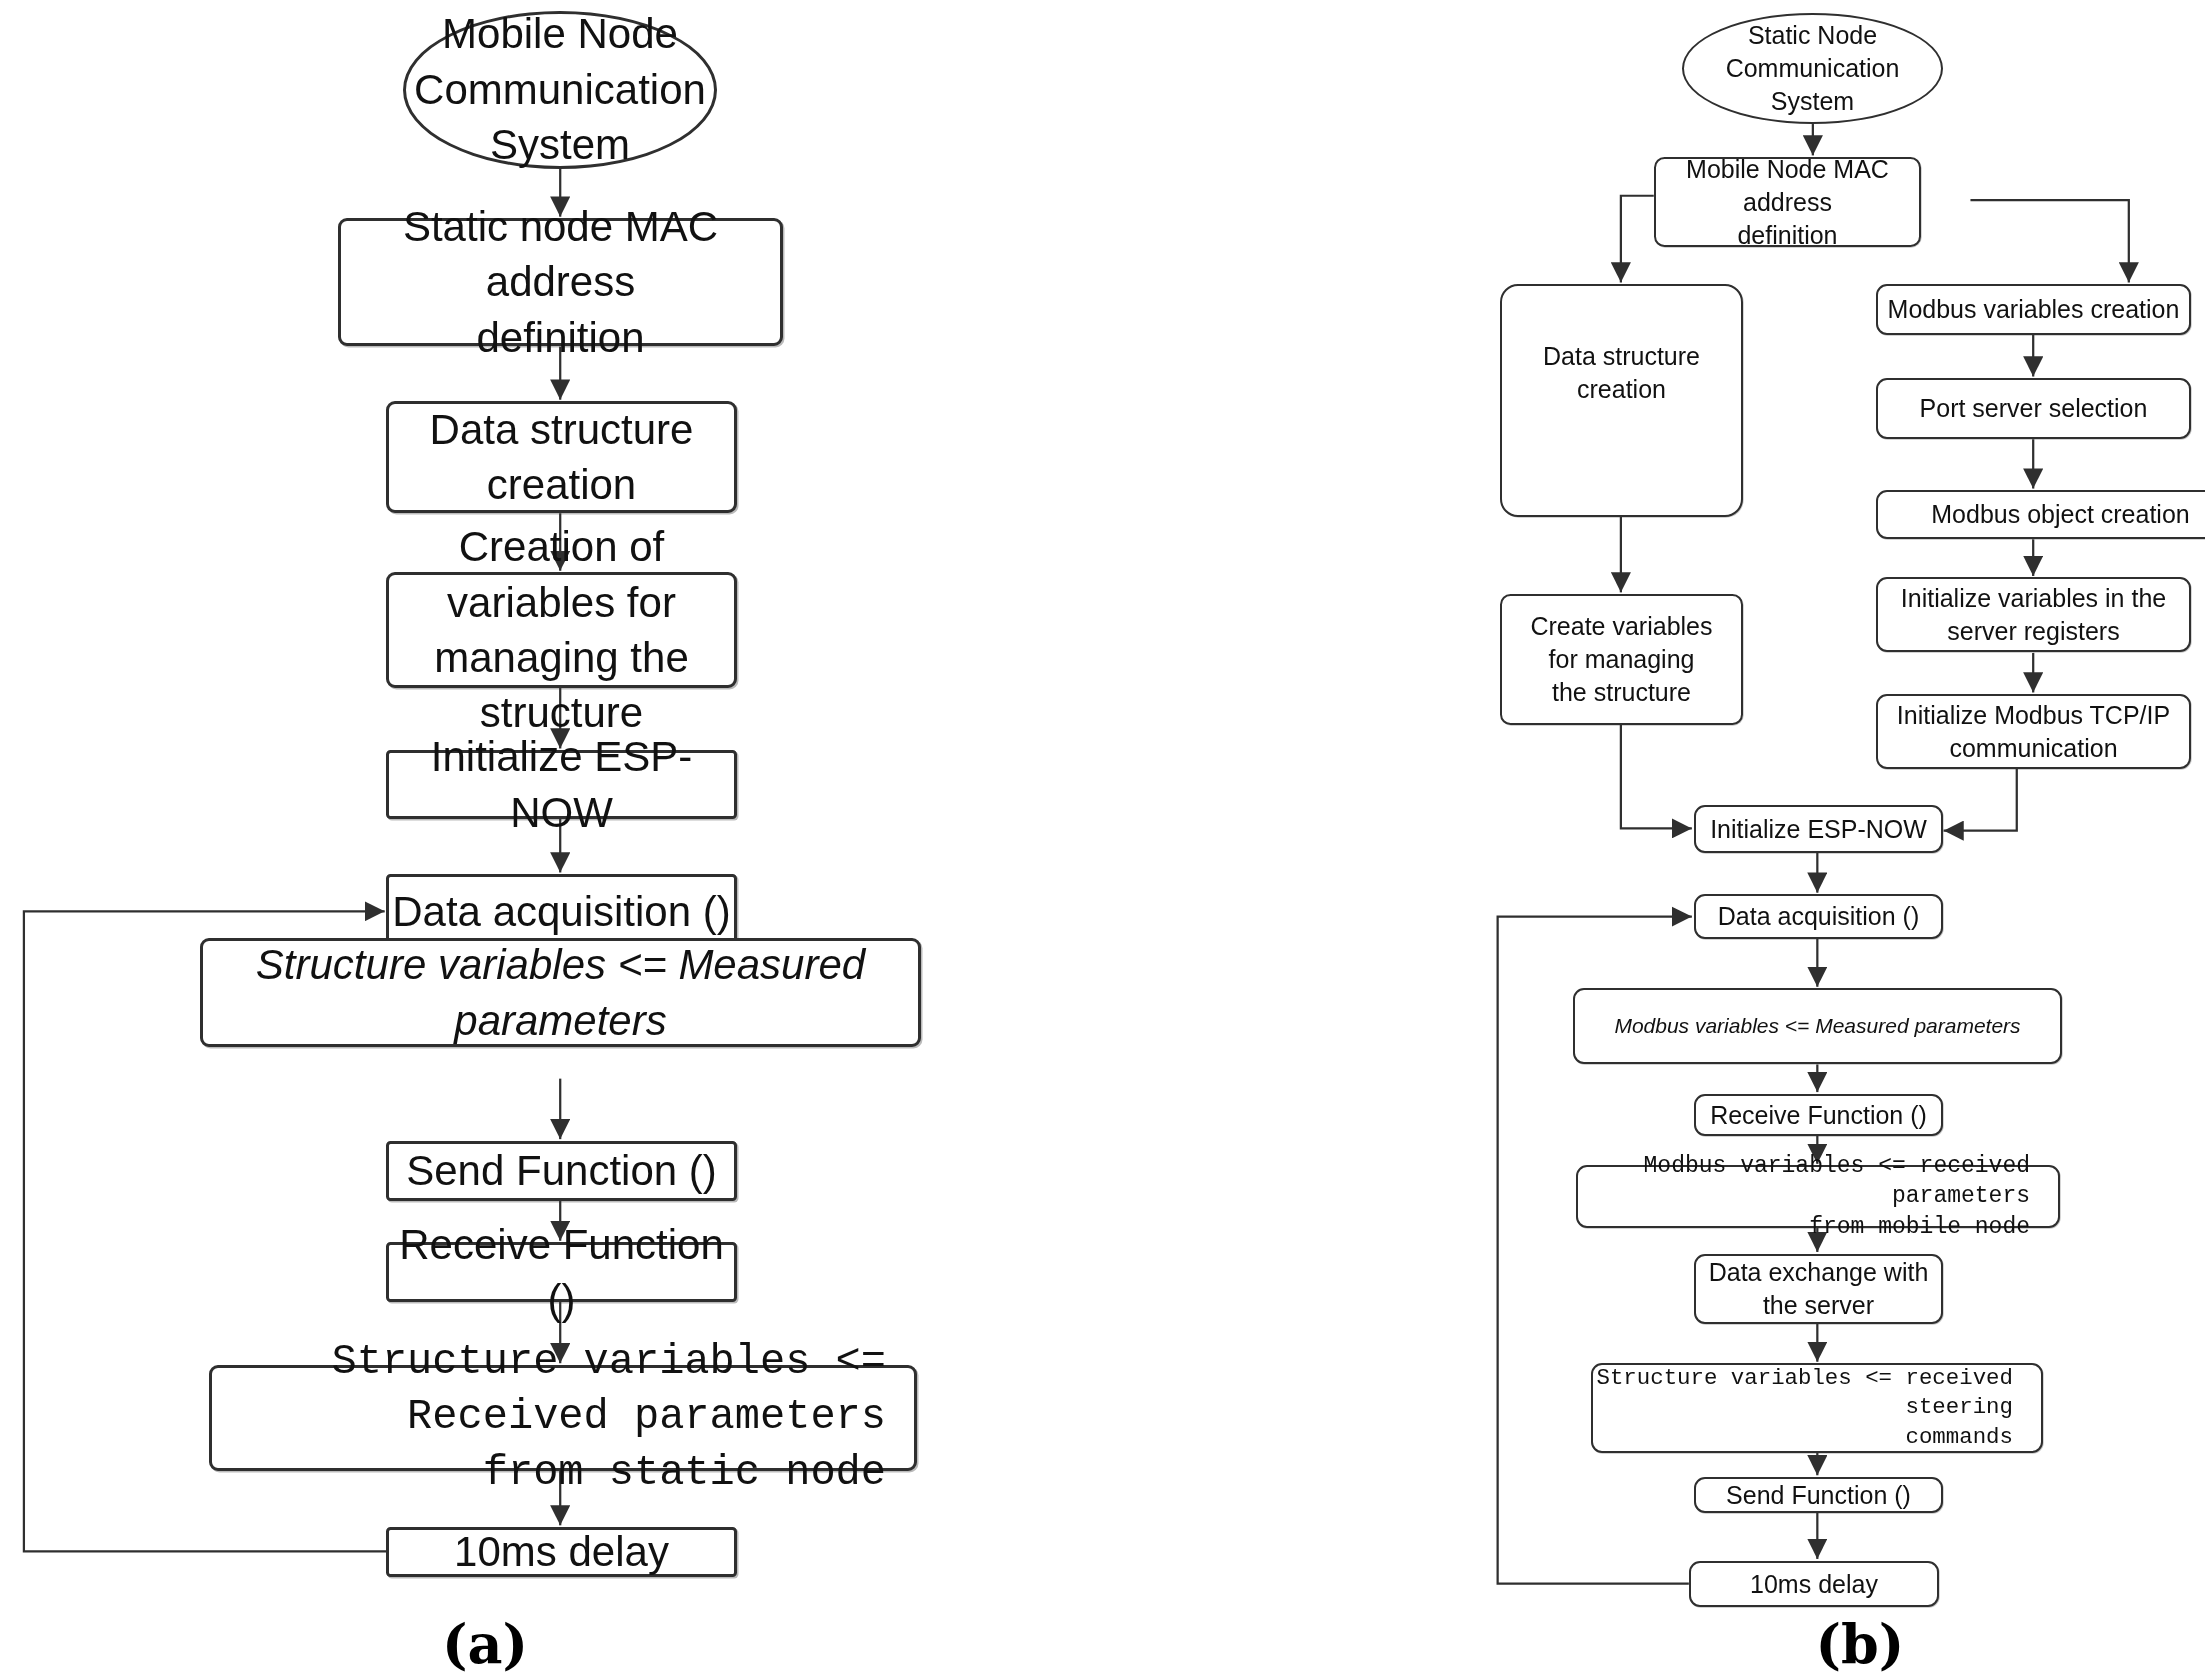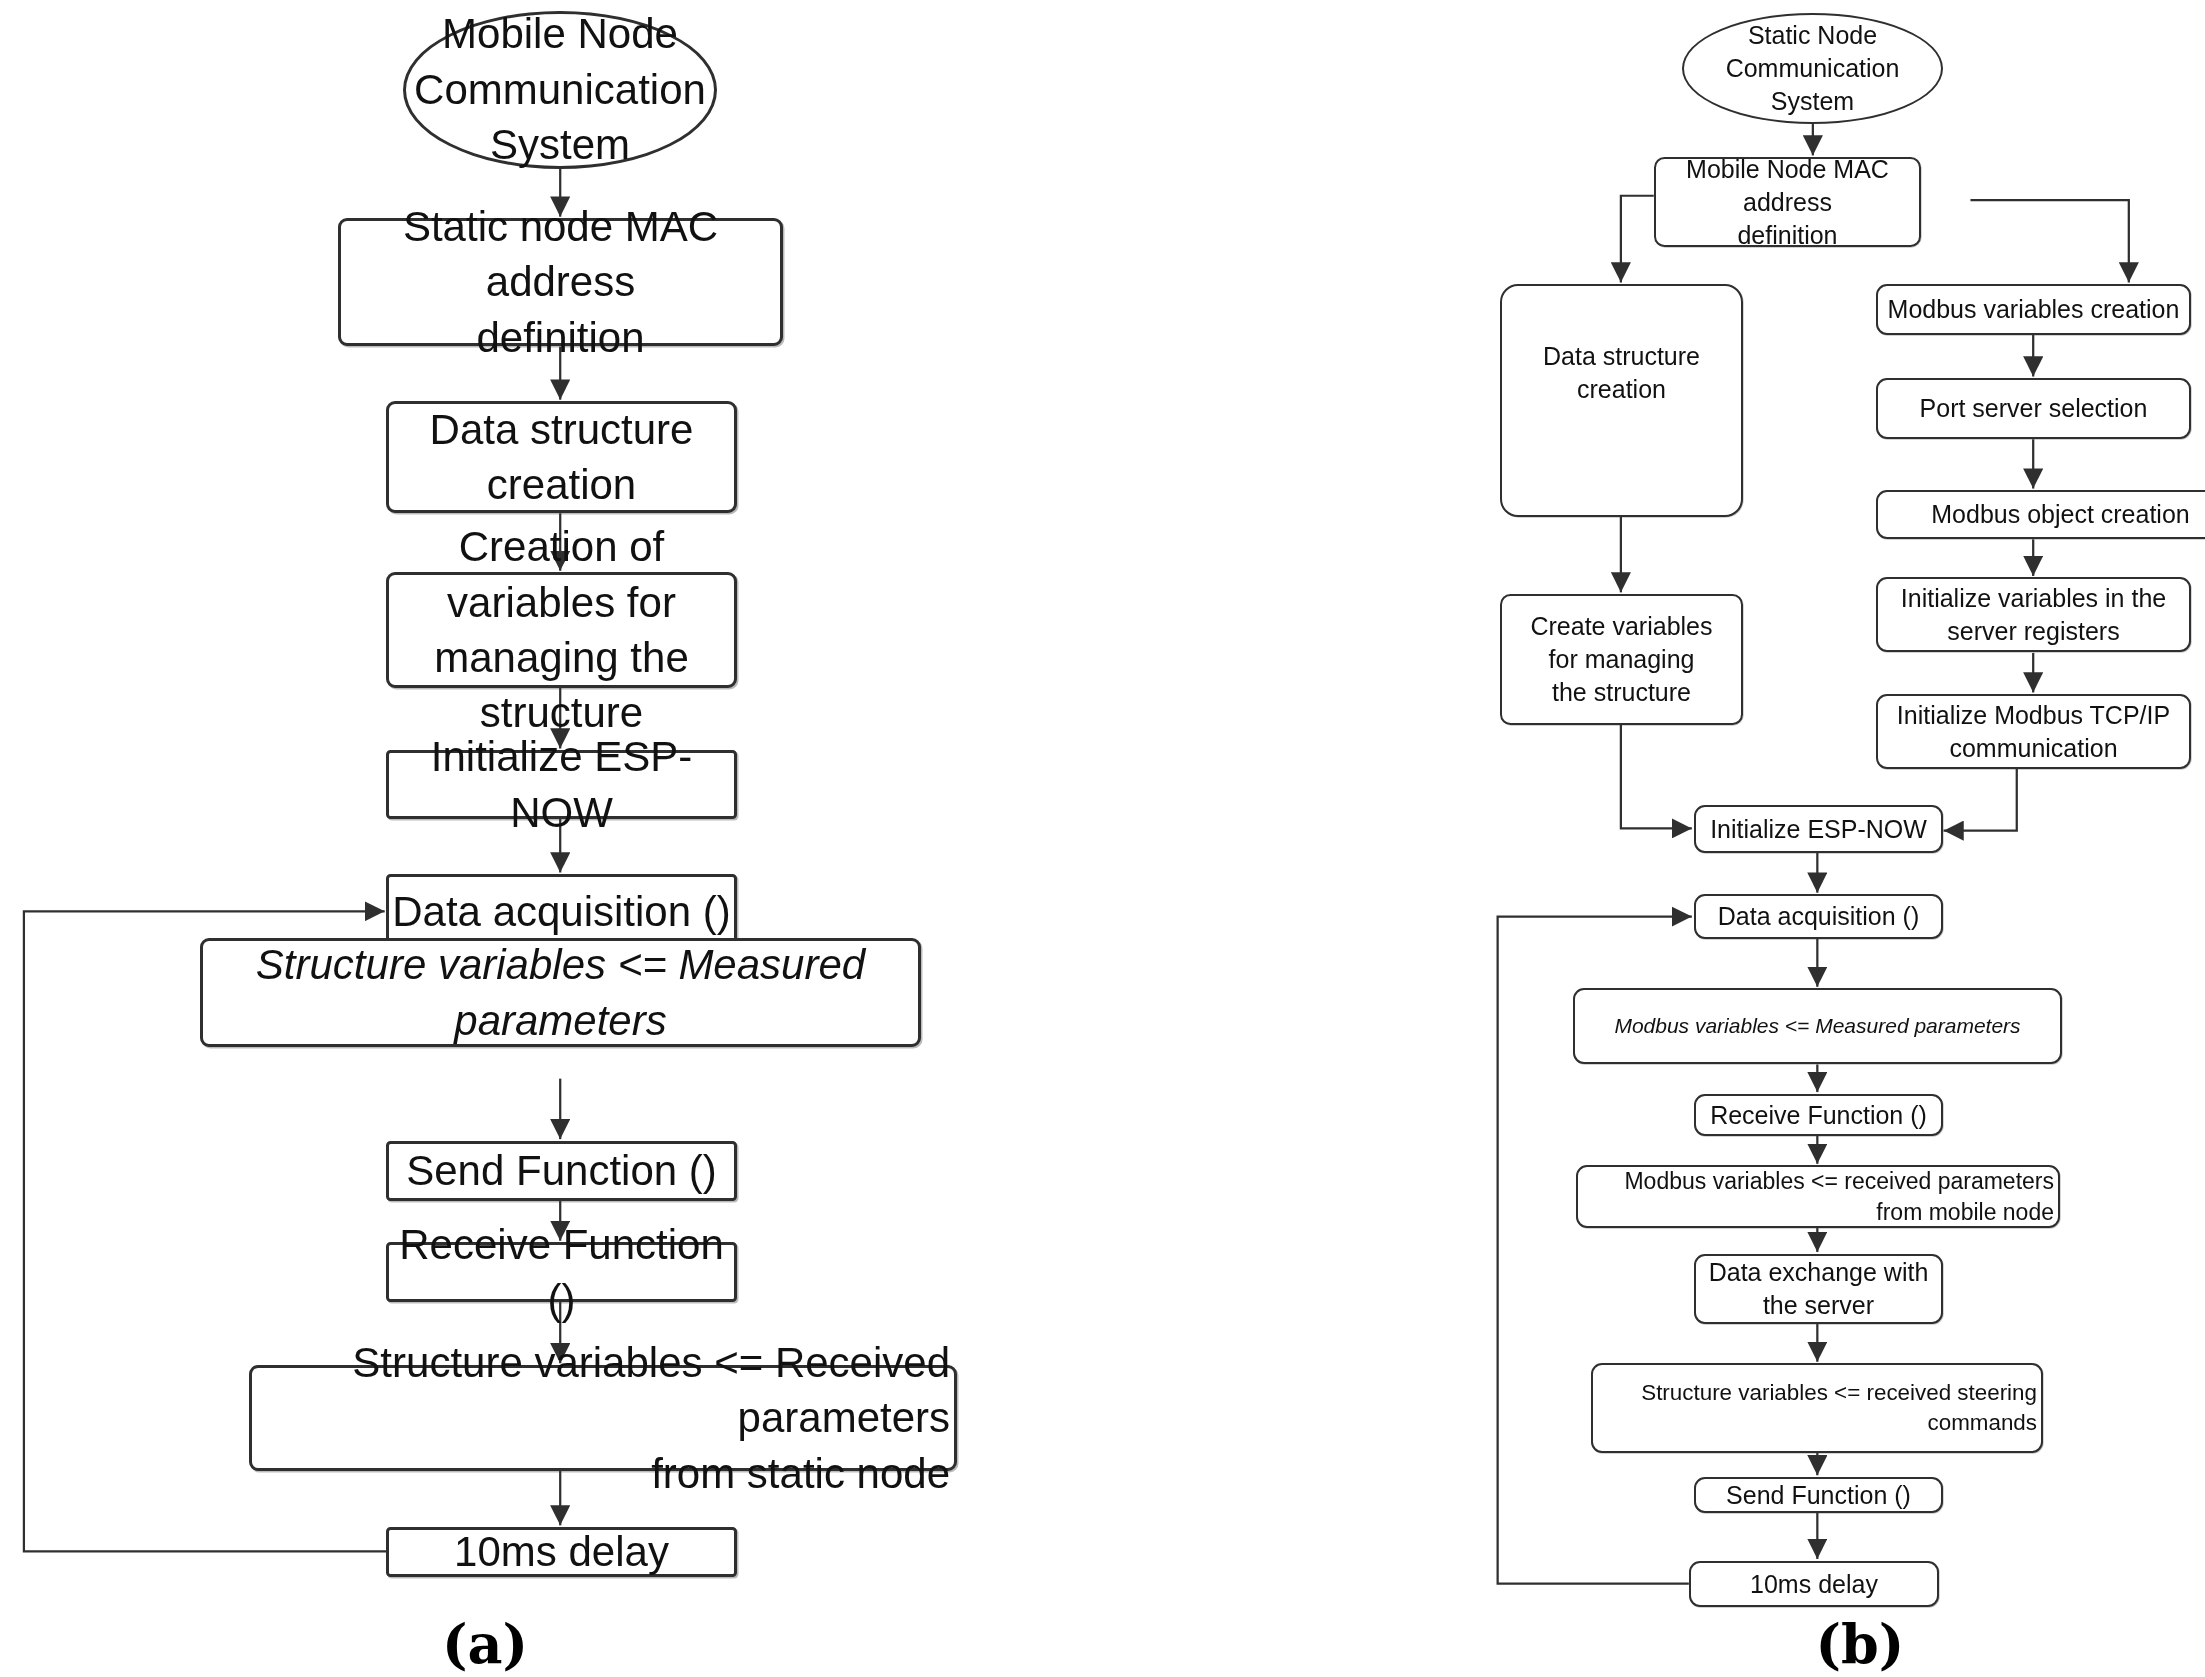--- a/index.html
+++ b/index.html
@@ -8,21 +8,21 @@
   #wires{position:absolute;left:0;top:0;width:2205px;height:1677px;pointer-events:none;}
   .node{position:absolute;background:#fff;border:3px solid #2f2f2f;border-radius:9px;
         display:flex;align-items:center;justify-content:center;text-align:center;
         white-space:pre-line;box-sizing:border-box;line-height:1.32;
         box-shadow:1.5px 1.5px 0 rgba(60,60,60,.35);}
   .a{font-size:42px;}
   .b{font-size:25px;border-width:2.2px;border-radius:11px;box-shadow:0.7px 0.7px 0 rgba(60,60,60,.3);}
   .ellipse{border-radius:50% !important;box-shadow:none;}
   .r14{border-radius:10.5px;}
   .r24{border-radius:18px;}
-  .right{text-align:right;justify-content:flex-end;padding-right:4px;}
+  .right{text-align:right;justify-content:flex-end;padding-right:28px;font-family:Liberation Mono, monospace;}
   .text-top{flex-direction:column;justify-content:flex-start;padding-top:54px;}
   .f32{font-size:21px;font-style:italic;}
   .f31{font-size:23px;}
   .f30{font-size:22.4px;}
   .caption{position:absolute;font-family:"DejaVu Serif",serif;font-weight:bold;
            font-size:54px;text-align:center;color:#000;}
   svg line, svg polyline{stroke:#2f2f2f;stroke-width:3;fill:none;}
 </style>
 </head>
 <body>
@@ -86,21 +86,21 @@
     <div class="node a" style="left:386px;top:750px;width:351px;height:69px;border-radius:4.5px;">Initialize ESP-NOW</div>
 
     <div class="node a" style="left:386px;top:874px;width:351px;height:75px;border-radius:4.5px;">Data acquisition ()</div>
 
     <div class="node a" style="left:200px;top:938px;width:721px;height:109px;font-style:italic;">Structure variables &lt;= Measured parameters</div>
 
     <div class="node a" style="left:386px;top:1141px;width:351px;height:60px;border-radius:4.5px;">Send Function ()</div>
 
     <div class="node a" style="left:386px;top:1242px;width:351px;height:60px;border-radius:4.5px;">Receive Function ()</div>
 
-    <div class="node a right" style="left:209px;top:1365px;width:708px;height:106px;margin-left:40px;">Structure variables &lt;= Received parameters
+    <div class="node a right" style="left:209px;top:1365px;width:708px;height:106px;">Structure variables &lt;= Received parameters
 from static node</div>
 
     <div class="node a" style="left:386px;top:1527px;width:351px;height:50px;border-radius:4.5px;">10ms delay</div>
 
     <div class="caption" style="left:418px;top:1612px;width:134px;">(a)</div>
   </div>
 
   <div>
     <div class="node b ellipse" style="left:1682px;top:13.4px;width:261px;height:111px;">Static Node
 Communication

